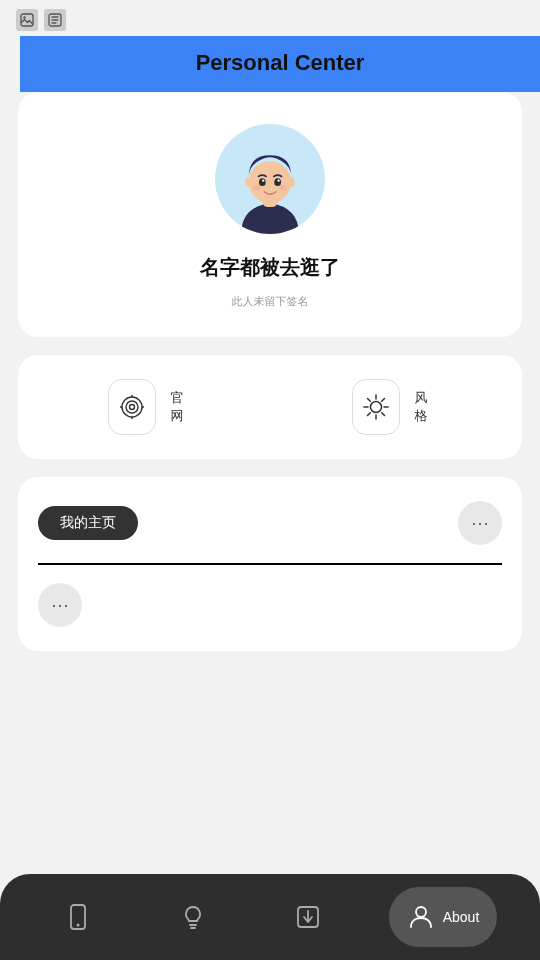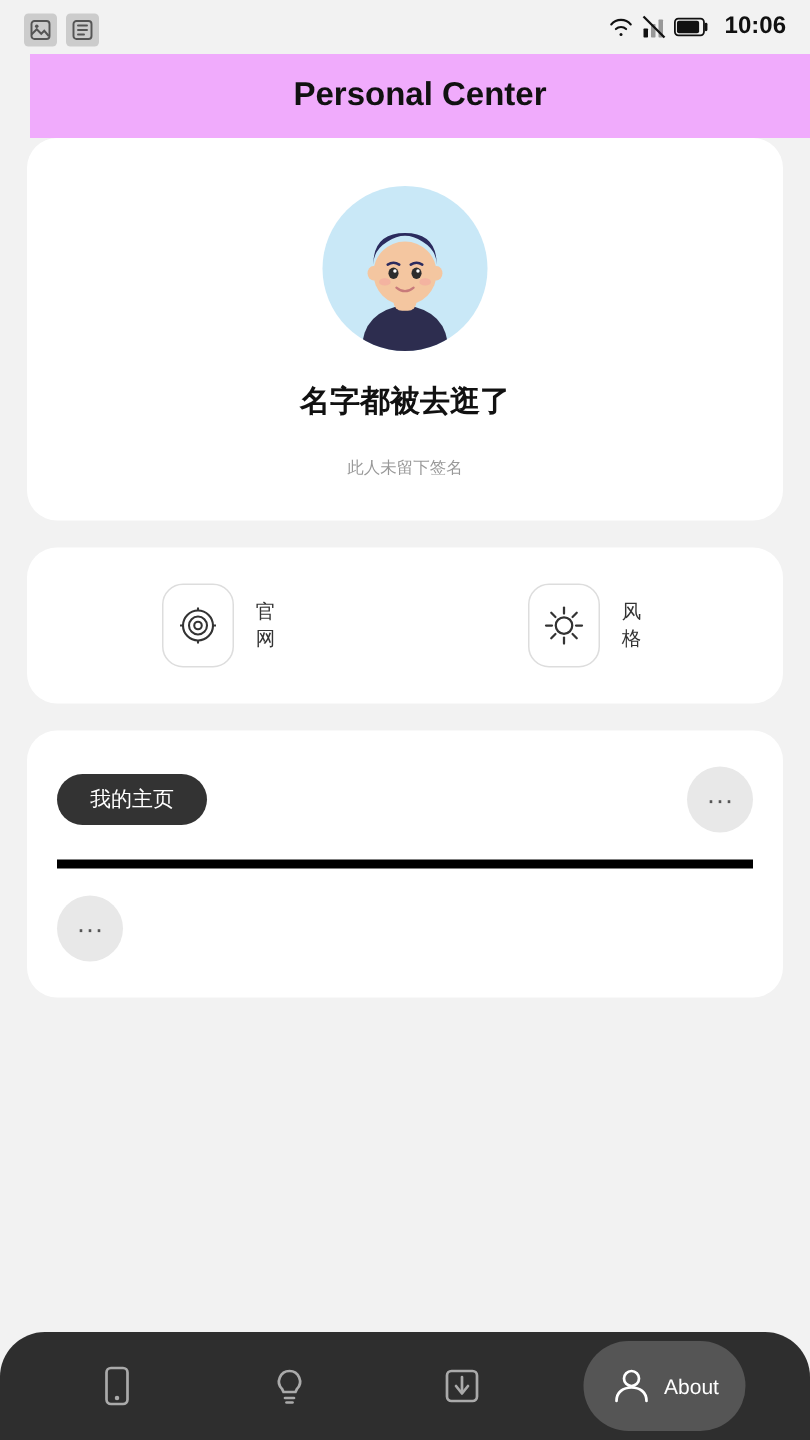--- a/index.html
+++ b/index.html
@@ -57,21 +57,21 @@
       background: #ccc;
       border-radius: 3px;
       display: flex; align-items: center; justify-content: center;
       font-size: 10px; color: #555;
     }
 
     
     .page-title-bar {
       text-align: center;
       padding: 14px 0 16px;
-      background: #f0abfc;
+      background: #3b82f6;
       margin-left: 20px;
     }
     .page-title-text {
       font-size: 22px;
       font-weight: 700;
       color: #111;
     }
 
     
     .profile-card {
@@ -95,21 +95,21 @@
       margin-bottom: 20px;
     }
     .avatar-svg {
       width: 96px;
       height: 96px;
     }
     .profile-name {
       font-size: 20px;
       font-weight: 600;
       color: #111;
-      margin-bottom: 23px;
+      margin-bottom: 13px;
     }
     .profile-bio {
       font-size: 11px;
       color: #999;
     }
 
     
     .actions-card {
       background: #fff;
       border-radius: 20px;
@@ -156,21 +156,21 @@
       background: #fff;
       border-radius: 20px;
       margin: 0 18px 18px;
       padding: 6px 20px;
     }
     .menu-row {
       display: flex;
       align-items: center;
       justify-content: space-between;
       padding: 18px 0;
-      border-bottom: 6px solid #000000;
+      border-bottom: 2px solid #000000;
     }
     .menu-row:last-child {
       border-bottom: none;
     }
     .menu-btn {
       background: #333;
       color: #fff;
       border: none;
       border-radius: 20px;
       padding: 8px 22px;
@@ -191,21 +191,21 @@
       font-size: 18px;
       color: #555;
     }
 
     
     .bottom-nav {
       position: fixed;
       bottom: 0;
       left: 0;
       width: 540px;
-      height: 72px;
+      height: 86px;
       display: flex;
       align-items: center;
       justify-content: space-around;
       background: #2e2e2e;
       border-radius: 30px 30px 0 0;
       padding: 0 20px;
     }
     .nav-item {
       display: flex;
       flex-direction: column;
@@ -253,42 +253,20 @@
         <circle cx="4.5" cy="4.5" r="1.2" fill="#555" stroke="none"></circle>
         <path d="M1 10l3.5-3.5 3 3 2-2 3 3.5"></path>
       </svg>
     </div>
     <div class="app-icon-box">
       <svg width="14" height="14" viewBox="0 0 14 14" fill="none" stroke="#555" stroke-width="1.3">
         <rect x="1" y="1" width="12" height="12" rx="2"></rect>
         <path d="M4 4h6M4 7h6M4 10h4" stroke="#555" stroke-linecap="round"></path>
       </svg>
     </div>
-  </div>
-  <div class="status-icons">
-
-    <svg class="status-icon-svg" viewBox="0 0 18 18">
-      <path d="M9 13a1 1 0 100 2 1 1 0 000-2z" fill="#111"></path>
-      <path d="M5.6 10.4a4.8 4.8 0 016.8 0" stroke="#111" stroke-width="1.4" fill="none" stroke-linecap="round"></path>
-      <path d="M2.5 7.3a8.5 8.5 0 0113 0" stroke="#111" stroke-width="1.4" fill="none" stroke-linecap="round"></path>
-    </svg>
-
-    <svg class="status-icon-svg" viewBox="0 0 18 18">
-      <rect x="2" y="10" width="3" height="6" rx="0.5" fill="#111"></rect>
-      <rect x="7" y="7" width="3" height="9" rx="0.5" fill="#111" opacity="0.4"></rect>
-      <rect x="12" y="4" width="3" height="12" rx="0.5" fill="#111" opacity="0.4"></rect>
-      <line x1="2" y1="2" x2="16" y2="16" stroke="#111" stroke-width="1.5"></line>
-    </svg>
-
-    <svg class="battery-icon status-icon-svg" viewBox="0 0 26 14">
-      <rect x="1" y="1" width="21" height="12" rx="2.5" stroke="#111" stroke-width="1.3" fill="none"></rect>
-      <rect x="22.5" y="4" width="2" height="6" rx="1" fill="#111"></rect>
-      <rect x="2.5" y="2.5" width="16" height="9" rx="1.5" fill="#111"></rect>
-    </svg>
-    <span class="status-time">10:06</span>
   </div>
 </div>
 
 <div class="page-title-bar">
   <h1 class="page-title-text">Personal Center</h1>
 </div>
 
 <div class="profile-card">
   <div class="avatar-wrap">
 

